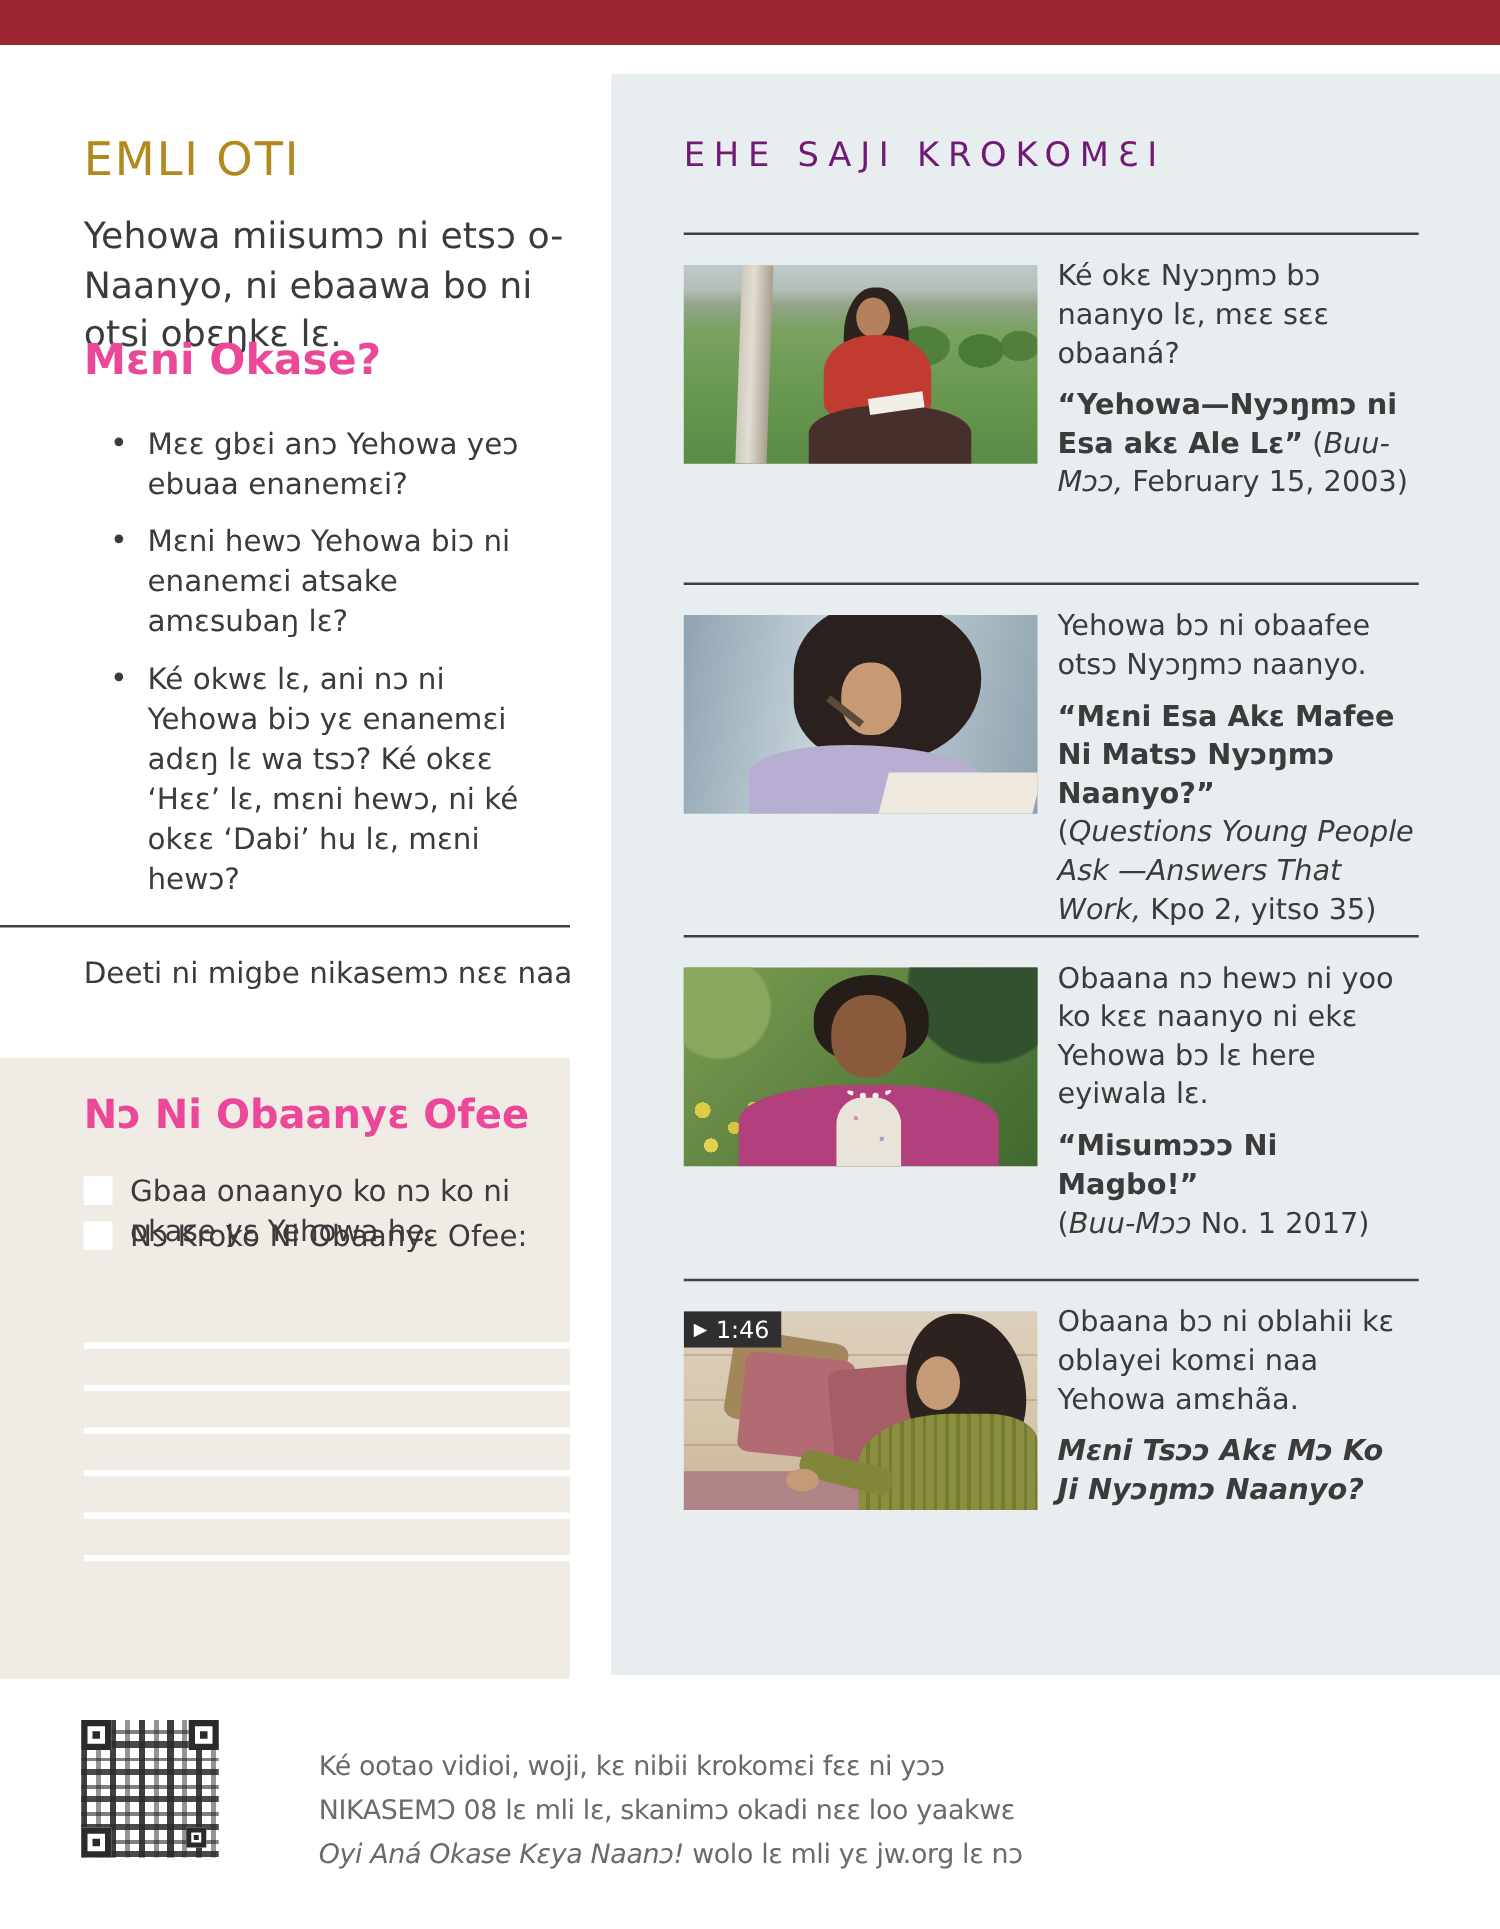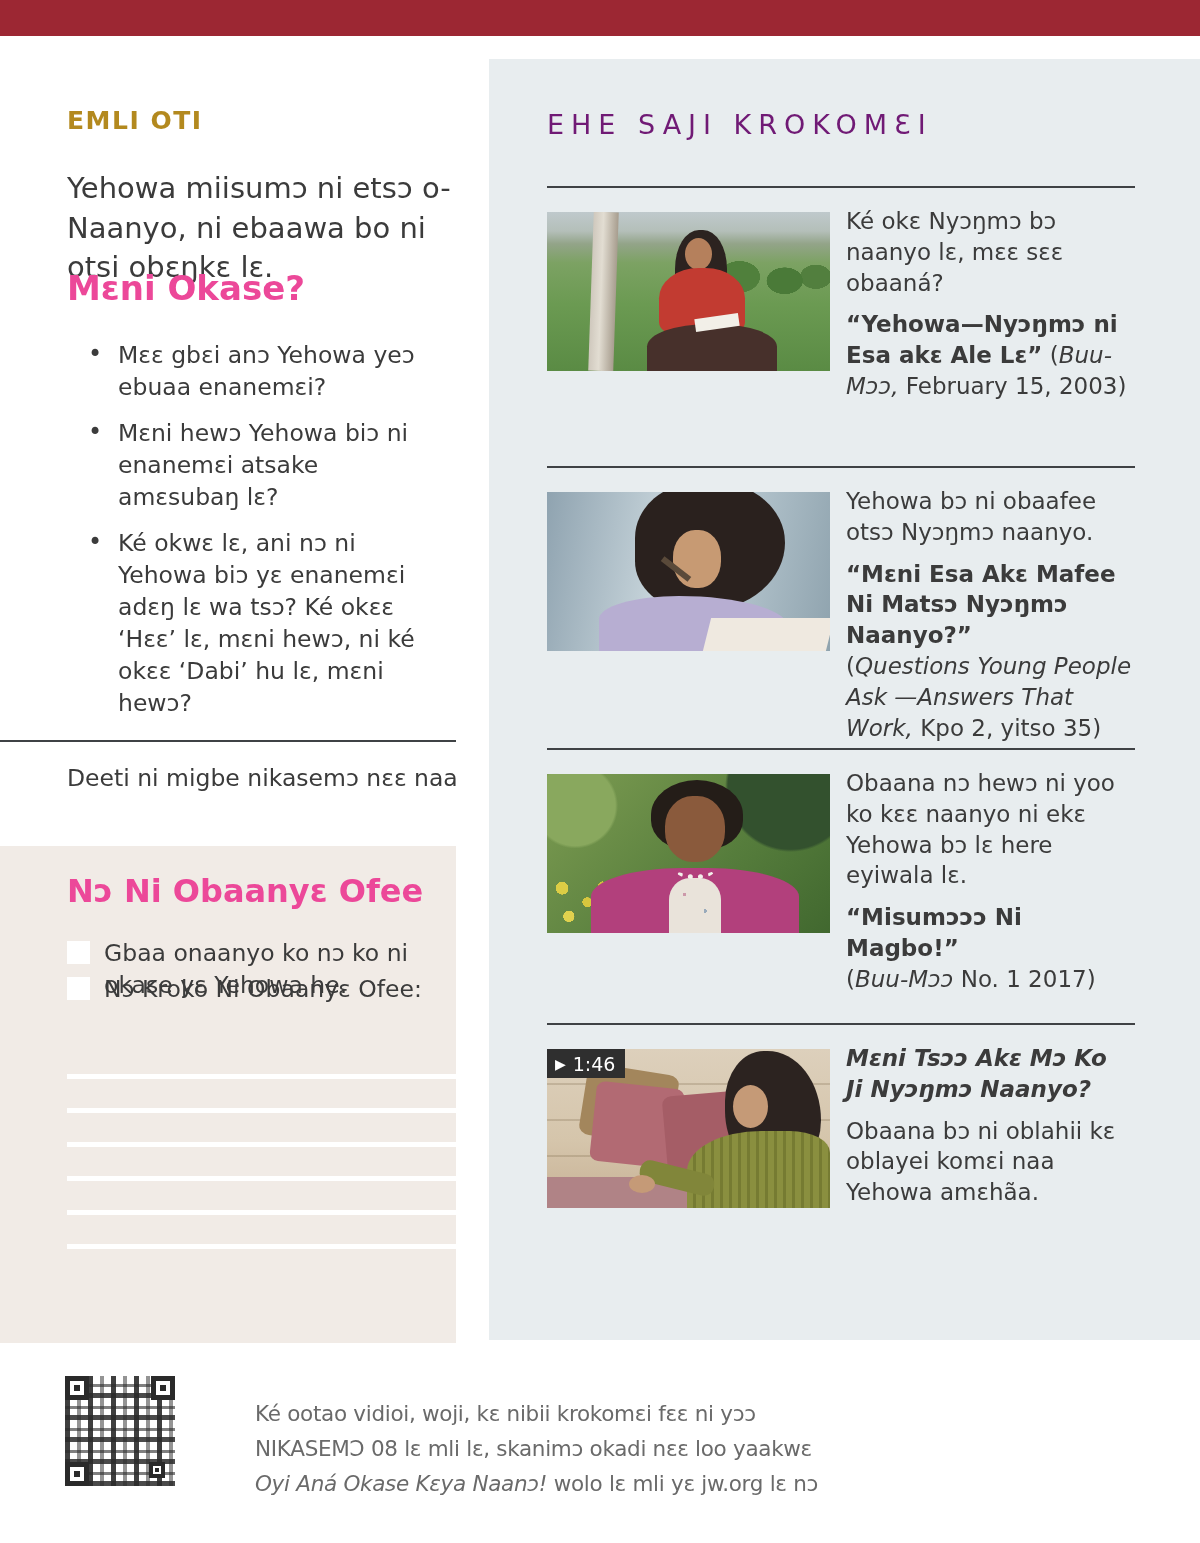--- a/index.html
+++ b/index.html
@@ -7,21 +7,21 @@
     width:1200px;height:1543px;position:relative;background:#ffffff;
     font-family:"DejaVu Sans","Liberation Sans",sans-serif;
     color:#3b3b3b;overflow:hidden;
   }
   .abs{position:absolute;}
 
   
   .topbar{left:0;top:0;width:1200px;height:36px;background:#9c2733;}
 
   
-  .h-gold{left:67px;top:106px;font-size:25px;font-weight:bold;color:#b3891e;letter-spacing:1.5px;}
+  .h-gold{left:67px;top:106px;font-size:37px;font-weight:normal;color:#b3891e;letter-spacing:1.5px;}
   .intro{left:67px;top:169px;width:400px;font-size:29px;line-height:1.37;}
   .h-slate{font-weight:bold;color:#ec4899;}
   .okase{left:67px;top:268px;font-size:34px;}
   .bullets{left:88px;top:340px;width:352px;font-size:23.5px;line-height:1.36;}
   .bullets .bi{position:relative;padding-left:30px;margin-bottom:14px;}
   .bullets .bi .dot{position:absolute;left:0;top:-2px;font-size:24px;}
   .lrule{left:0;top:740px;width:456px;height:2px;background:#3f4245;}
   .deeti{left:67px;top:764px;width:400px;font-size:23.5px;}
 
   .todo-box{left:0;top:846px;width:456px;height:497px;background:#f1ebe6;}
@@ -228,22 +228,22 @@
     <div class="sh face"></div>
     <div class="sh sweater"></div>
     <div class="sh arm"></div>
     <div class="sh hands"></div>
     <div class="vbadge">
       <span class="tri">▶</span>
       <span>1:46</span>
     </div>
   </div>
   <div class="etext">
+    <p>Obaana bɔ ni oblahii kɛ oblayei komɛi naa Yehowa amɛhãa.</p>
     <p><span class="bi2">Mɛni Tsɔɔ Akɛ Mɔ Ko</span><br><span class="bi2">Ji Nyɔŋmɔ Naanyo?</span></p>
-    <p>Obaana bɔ ni oblahii kɛ oblayei komɛi naa Yehowa amɛhãa.</p>
   </div>
 </div>
 
 <div class="abs qr">
   <div class="fnd tl"></div>
   <div class="fnd tr"></div>
   <div class="fnd bl"></div>
   <div class="fnd br"></div>
 </div>
 

